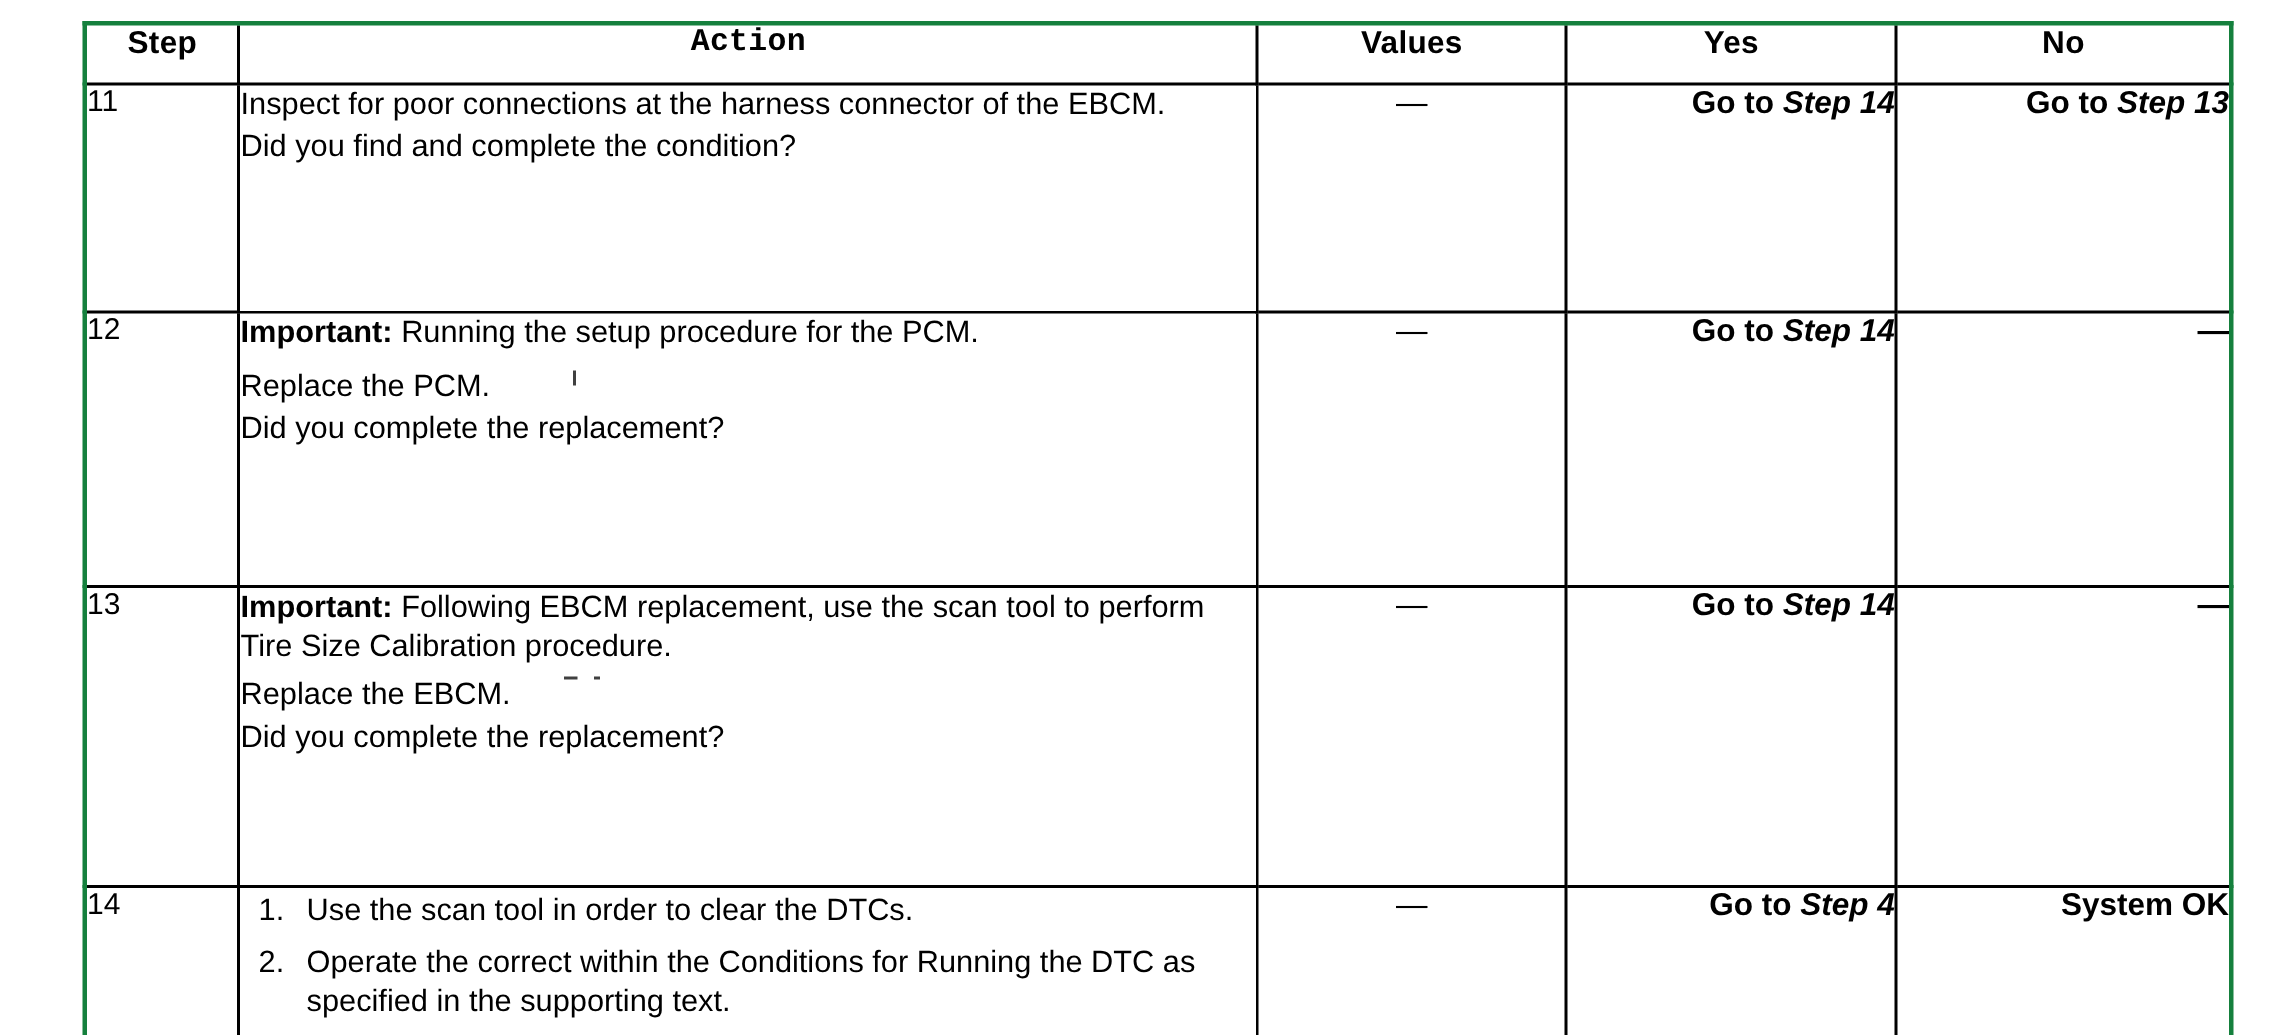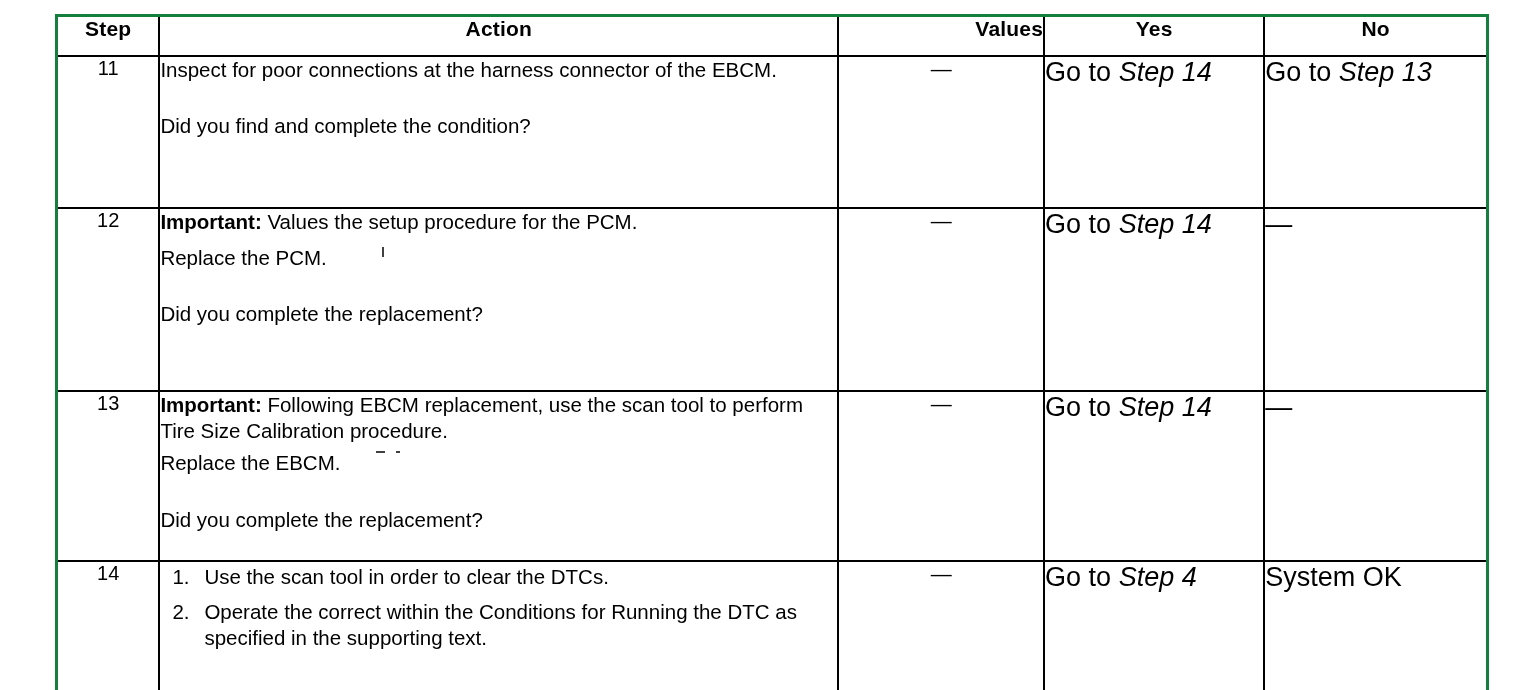--- a/index.html
+++ b/index.html
@@ -43,76 +43,75 @@
   }
 
   
   #diag-table {
     border: 3px solid #15803d;
     padding-left: 36px;
   }
 
   
   .col-step   { width: 100px; }
-  .col-action { width: 660px; }
-  .col-values { width: 200px; text-align: right; }
+  .col-action { width: 660px; font-family: Liberation Mono, monospace; }
+  .col-values { width: 200px; }
   .col-yes    { width: 214px; }
   .col-no     { width: 217px; }
 
   
   thead th {
     height: 38px;
     text-align: center;
     vertical-align: middle;
     font-weight: bold;
     font-size: 21px;
     letter-spacing: 0.2px;
   }
 
   
   .cell-step {
-    text-align: center;
     vertical-align: middle;
     font-size: 20px;
     font-weight: normal;
   }
 
   .cell-action {
     padding: 9px 10px 8px 12px;
     font-size: 20.5px;
     line-height: 1.28;
     position: relative;
   }
 
   .cell-values {
     text-align: center;
     vertical-align: middle;
     font-size: 21px;
   }
 
   .cell-yes, .cell-no {
-    text-align: left;
+    text-align: right;
     vertical-align: bottom;
-    font-size: 27px;
+    font-size: 21px;
     padding-bottom: 7px;
+    font-weight: bold;
   }
 
   .cell-yes.mid, .cell-no.mid {
     vertical-align: middle;
     padding-bottom: 0;
   }
 
   
   .action-wrap {
     display: flex;
     flex-direction: column;
     justify-content: space-between;
     height: 100%;
     box-sizing: border-box;
-    gap: 28px;
   }
   .action-top > div { margin: 0 0 2px 0; }
   .action-question { margin-top: auto; }
 
   .lead {
     font-weight: bold;
   }
 
   em.step-ref {
     font-style: italic;
@@ -187,38 +186,38 @@
           <span>Go to </span><em class="step-ref">Step 13</em>
         </td>
       </tr>
 
       <tr style="height:183px;">
         <td class="cell-step">12</td>
         <td class="cell-action">
           <div class="action-wrap">
             <div class="action-top">
               <div>
-                <span class="lead">Important:</span><span> Values the setup procedure for the PCM.</span>
+                <span class="lead">Important:</span><span> Running the setup procedure for the PCM.</span>
               </div>
               <div style="margin-top:10px;position:relative;">
                 <span>Replace the PCM.</span>
                 <span class="speck" style="left:222px;top:2px;width:2px;height:10px;"></span>
               </div>
             </div>
             <div class="action-question">Did you complete the replacement?</div>
           </div>
         </td>
         <td class="cell-values">—</td>
         <td class="cell-yes">
           <span>Go to </span><em class="step-ref">Step 14</em>
         </td>
         <td class="cell-no mid">—</td>
       </tr>
 
-      <tr style="height:170px;">
+      <tr style="height:200px;">
         <td class="cell-step">13</td>
         <td class="cell-action">
           <div class="action-wrap">
             <div class="action-top">
               <div>
                 <span class="lead">Important:</span><span> Following EBCM replacement, use the scan tool to perform Tire Size Calibration procedure.</span>
               </div>
               <div style="margin-top:6px;position:relative;">
                 <span>Replace the EBCM.</span>
                 <span class="speck" style="left:216px;top:1px;width:9px;height:2px;"></span>

